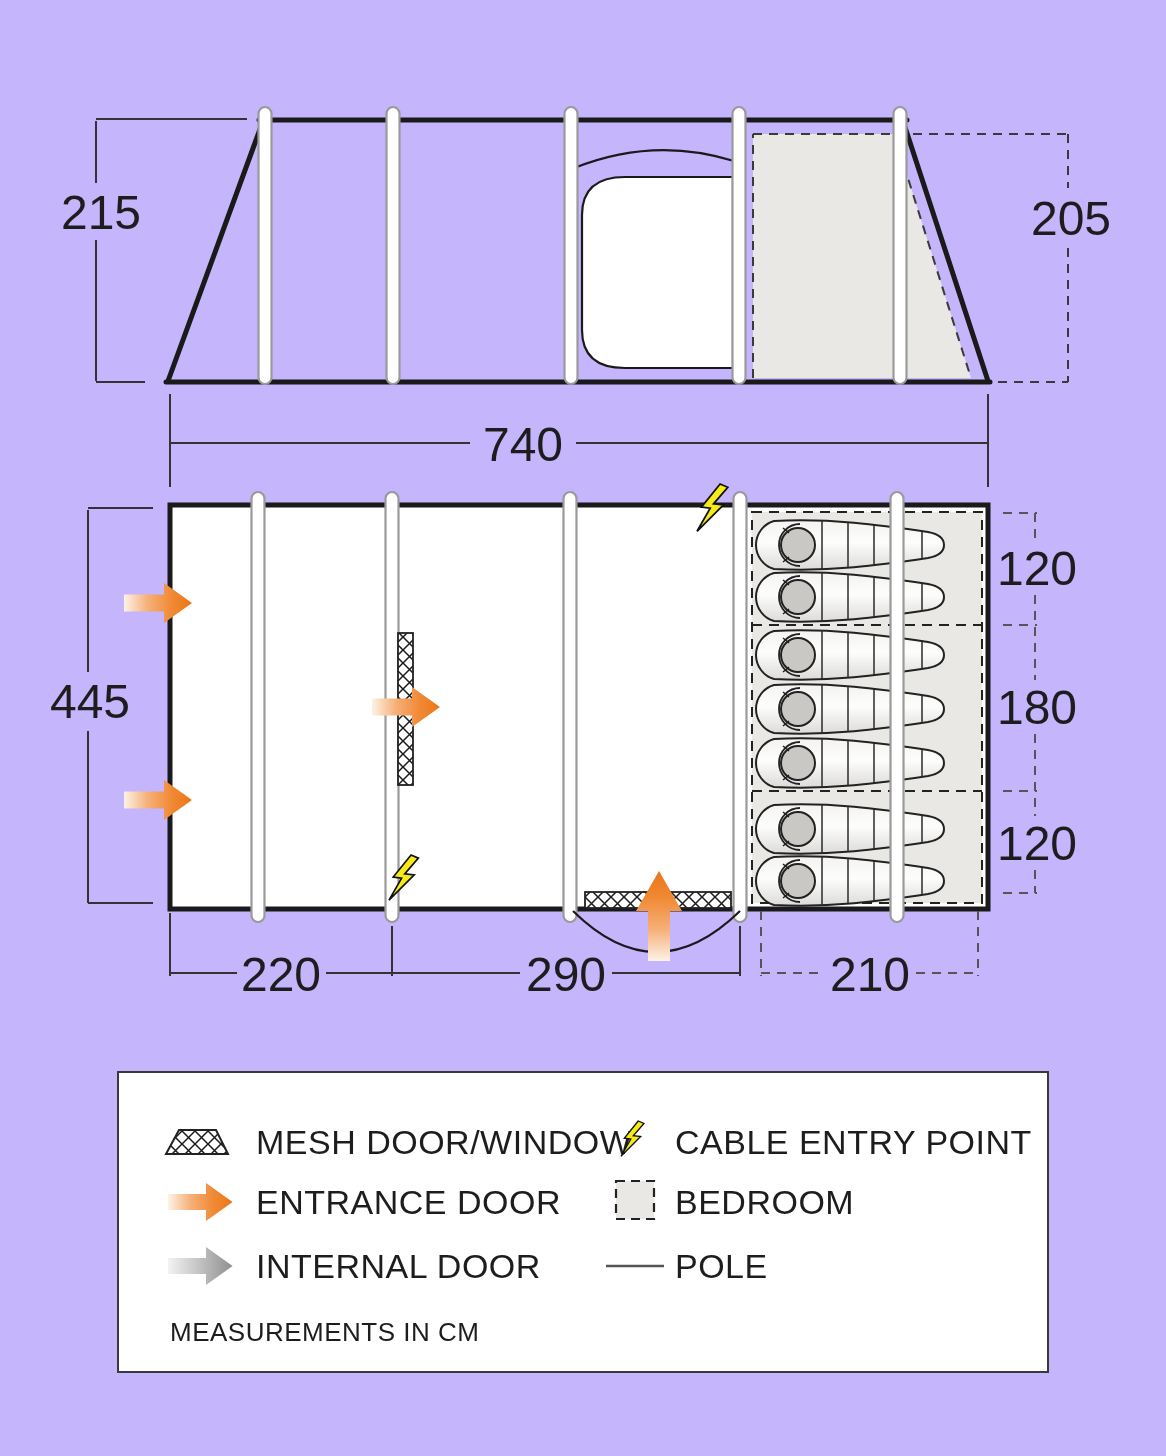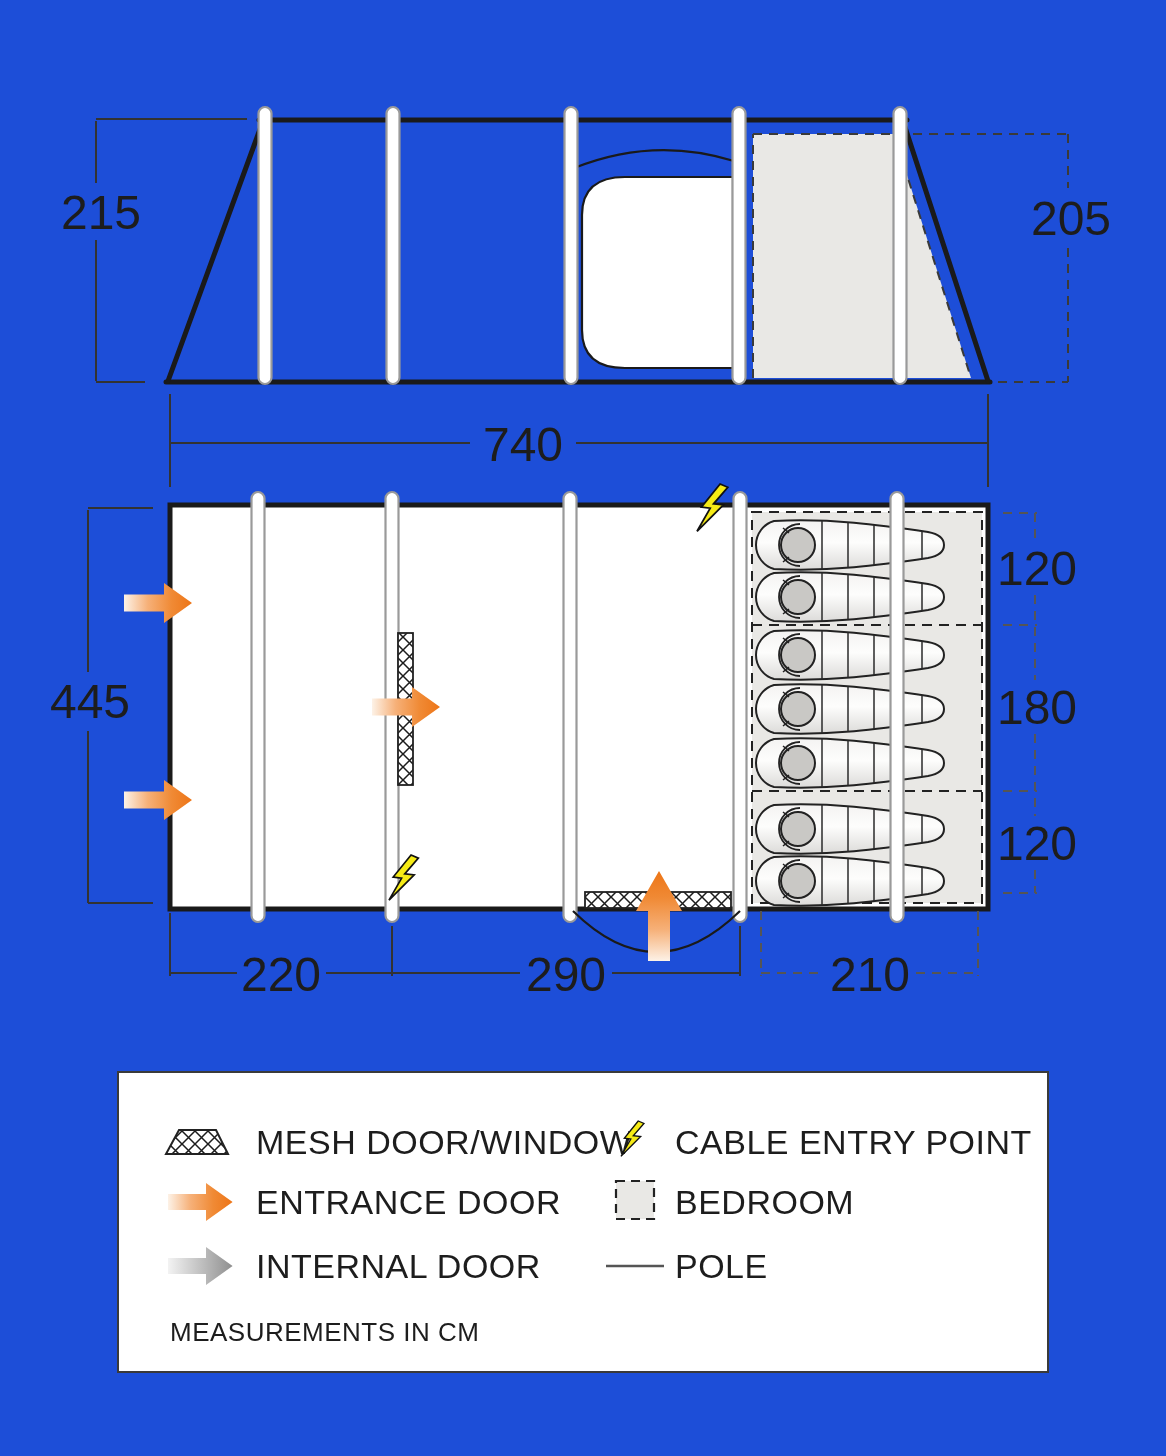--- a/index.html
+++ b/index.html
@@ -1,16 +1,16 @@
 <!DOCTYPE html>
 <html><head>
 <meta charset="utf-8">
 <style>
   html,body{margin:0;padding:0;background:#ffffff;}
-  .stage{width:1166px;height:1456px;position:relative;background:#1d4ed8;}
+  .stage{width:1166px;height:1456px;position:relative;background:#c4b5fd;}
   svg{display:block;}
   text{font-family:"Liberation Sans","DejaVu Sans",sans-serif;fill:#1d1d1d;}
   .dim{font-size:48px;}
   .legend-label{font-size:34px;letter-spacing:.5px;}
   .legend-note{font-size:26px;letter-spacing:.5px;}
 </style>
 </head>
 <body>
 
 <div class="stage">

